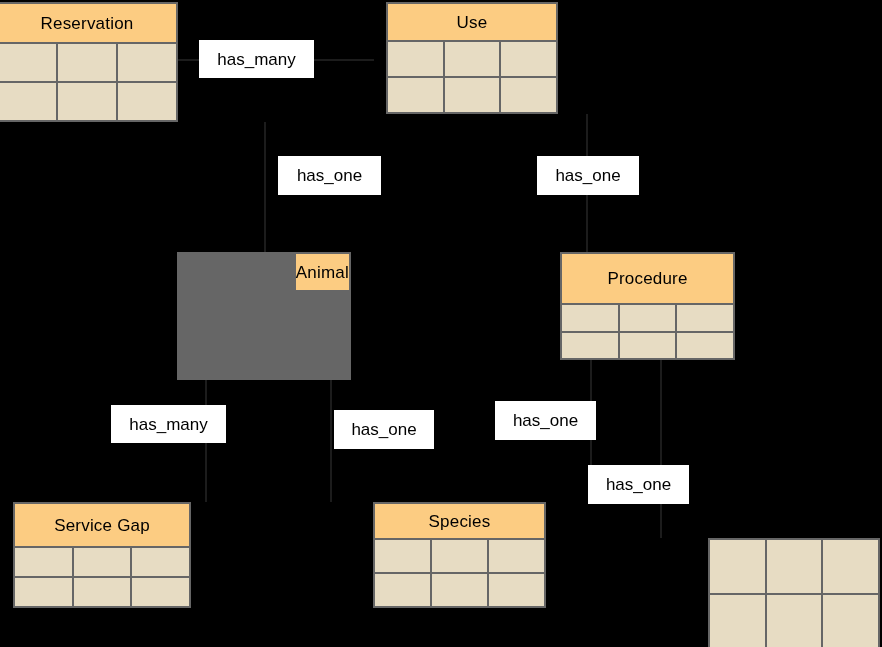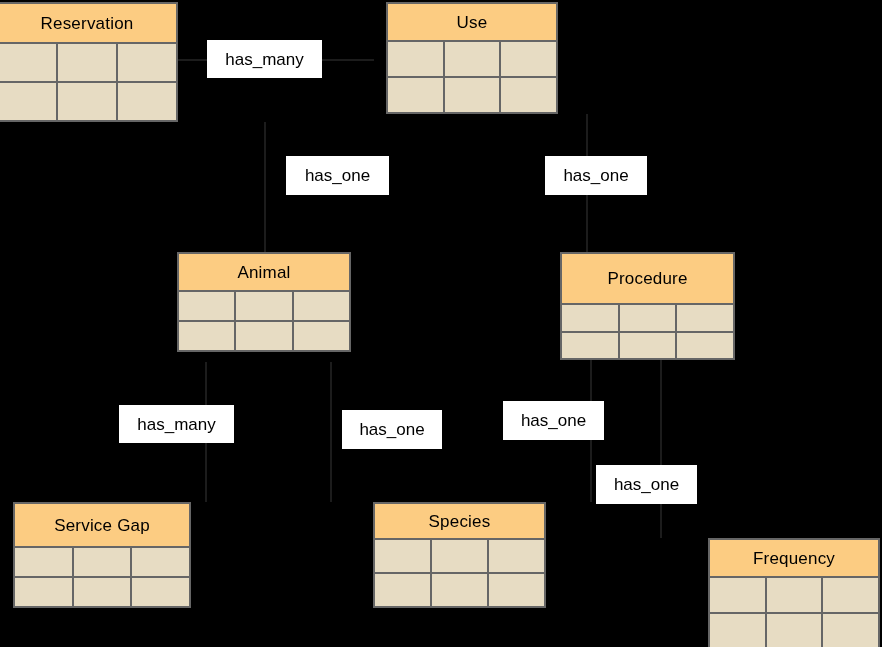--- a/index.html
+++ b/index.html
@@ -52,21 +52,20 @@
     background: #FFFFFF;
     color: #000000;
     font-size: 17px;
     line-height: 1;
     display: flex;
     align-items: center;
     justify-content: center;
     padding: 0 3px;
     box-sizing: border-box;
     white-space: nowrap;
-    margin-left: 8px;
   }
 
   
   .connector {
     position: absolute;
     background: #1c1c1c;
   }
   .conn-h { height: 2px; }
   .conn-v { width: 2px; }
 </style>
@@ -104,21 +103,21 @@
       <div class="entity-cell"></div>
       <div class="entity-cell"></div>
     </div>
     <div class="entity-row">
       <div class="entity-cell"></div>
       <div class="entity-cell"></div>
       <div class="entity-cell"></div>
     </div>
   </div>
 
-  <div class="entity" style="left:177px; top:252px; width:174px; height:100px;">
+  <div class="entity" style="left:177px; top:252px; width:174px; height:128px;align-items:flex-end;">
     <div class="entity-header" style="height:36px;">Animal</div>
     <div class="entity-row">
       <div class="entity-cell"></div>
       <div class="entity-cell"></div>
       <div class="entity-cell"></div>
     </div>
     <div class="entity-row">
       <div class="entity-cell"></div>
       <div class="entity-cell"></div>
       <div class="entity-cell"></div>
@@ -161,21 +160,20 @@
       <div class="entity-cell"></div>
     </div>
     <div class="entity-row">
       <div class="entity-cell"></div>
       <div class="entity-cell"></div>
       <div class="entity-cell"></div>
     </div>
   </div>
 
   <div class="entity" style="left:708px; top:538px; width:172px; height:112px;">
-    <div class="entity-header" style="height:36px;">Frequency</div>
     <div class="entity-row">
       <div class="entity-cell"></div>
       <div class="entity-cell"></div>
       <div class="entity-cell"></div>
     </div>
     <div class="entity-row">
       <div class="entity-cell"></div>
       <div class="entity-cell"></div>
       <div class="entity-cell"></div>
     </div>

